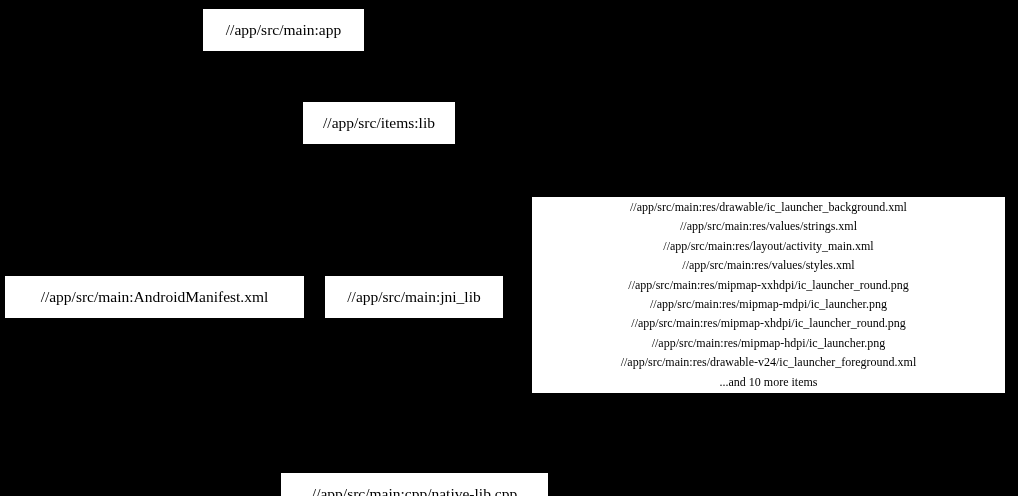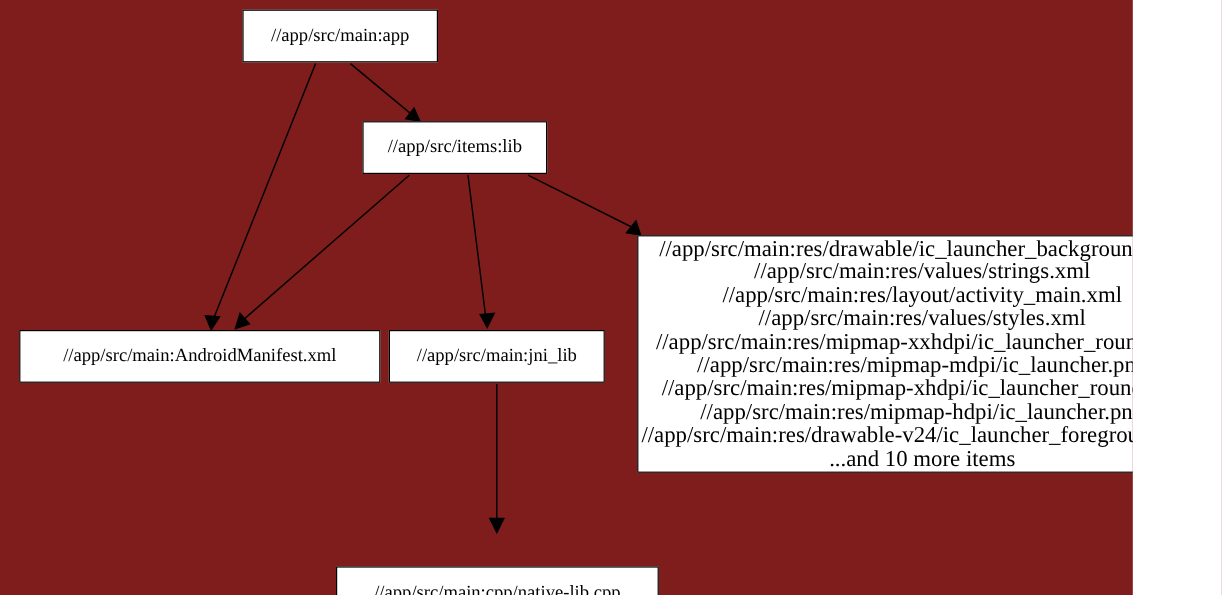--- a/index.html
+++ b/index.html
@@ -2,23 +2,23 @@
 <html><head>
 <meta charset="utf-8">
 <style>
   html, body {
     margin: 0;
     padding: 0;
     background: #ffffff;
   }
   #graph-canvas {
     position: relative;
-    width: 944px;
+    width: 1018px;
     height: 496px;
-    background: #7f1d1d;
+    background: #000000;
     overflow: hidden;
     font-family: "Liberation Serif", "DejaVu Serif", serif;
   }
   #edge-layer {
     position: absolute;
     left: 0;
     top: 0;
     width: 1018px;
     height: 496px;
   }
@@ -31,21 +31,21 @@
     align-items: center;
     justify-content: center;
     text-align: center;
     color: #000000;
     font-size: 15.5px;
     line-height: 19.4px;
     white-space: pre;
     z-index: 2;
   }
   .graph-node.multiline {
-    font-size: 19px;
+    font-size: 12px;
     line-height: 19.4px;
   }
   .node-label {
     display: block;
     padding: 0 6px;
   }
 </style>
 </head>
 <body>
 
@@ -64,21 +64,21 @@
         <path d="M 440,146 L 528,190" stroke="#000000" stroke-width="1.2" fill="none"></path>
         <polygon points="534,196 522,194 530,184" fill="#000000" stroke="#000000" stroke-width="1"></polygon>
         <path d="M 414,320 L 414,436" stroke="#000000" stroke-width="1.2" fill="none"></path>
         <polygon points="414,444 408,432 420,432" fill="#000000" stroke="#000000" stroke-width="1"></polygon>
       </g>
   </svg>
 
   <div id="nodes-layer">
       <div class="graph-node" style="left: 202px; top: 8px; width: 163px; height: 44px; background: rgb(255, 255, 255); border-color: rgb(0, 0, 0);"><span class="node-label">//app/src/main:app</span></div>
       <div class="graph-node" style="left: 302px; top: 101px; width: 154px; height: 44px; background: rgb(255, 255, 255); border-color: rgb(0, 0, 0);"><span class="node-label">//app/src/items:lib</span></div>
-      <div class="graph-node" style="left: 16px; top: 275px; width: 301px; height: 44px; background: rgb(255, 255, 255); border-color: rgb(0, 0, 0);"><span class="node-label">//app/src/main:AndroidManifest.xml</span></div>
+      <div class="graph-node" style="left: 4px; top: 275px; width: 301px; height: 44px; background: rgb(255, 255, 255); border-color: rgb(0, 0, 0);"><span class="node-label">//app/src/main:AndroidManifest.xml</span></div>
       <div class="graph-node" style="left: 324px; top: 275px; width: 180px; height: 44px; background: rgb(255, 255, 255); border-color: rgb(0, 0, 0); justify-content: center;"><span class="node-label">//app/src/main:jni_lib</span></div>
       <div class="graph-node multiline" style="left: 531px; top: 196px; width: 475px; height: 198px; background: rgb(255, 255, 255); border-color: rgb(0, 0, 0);"><span class="node-label">//app/src/main:res/drawable/ic_launcher_background.xml
 //app/src/main:res/values/strings.xml
 //app/src/main:res/layout/activity_main.xml
 //app/src/main:res/values/styles.xml
 //app/src/main:res/mipmap-xxhdpi/ic_launcher_round.png
 //app/src/main:res/mipmap-mdpi/ic_launcher.png
 //app/src/main:res/mipmap-xhdpi/ic_launcher_round.png
 //app/src/main:res/mipmap-hdpi/ic_launcher.png
 //app/src/main:res/drawable-v24/ic_launcher_foreground.xml

